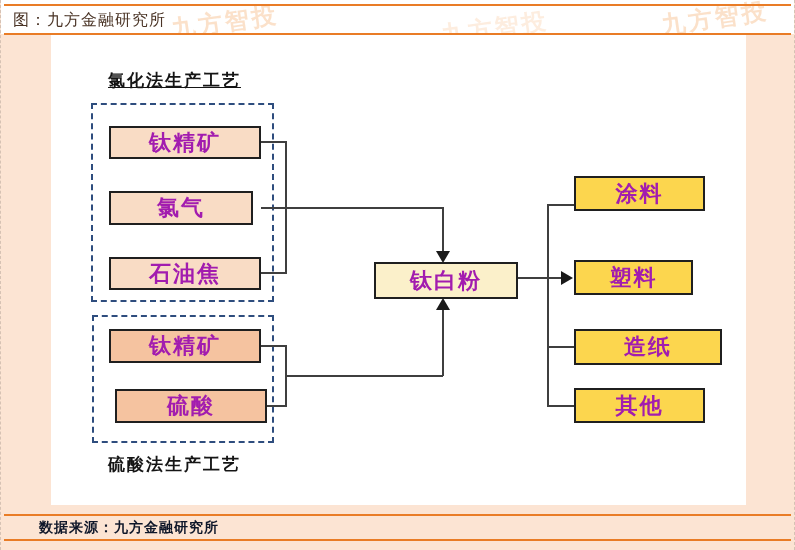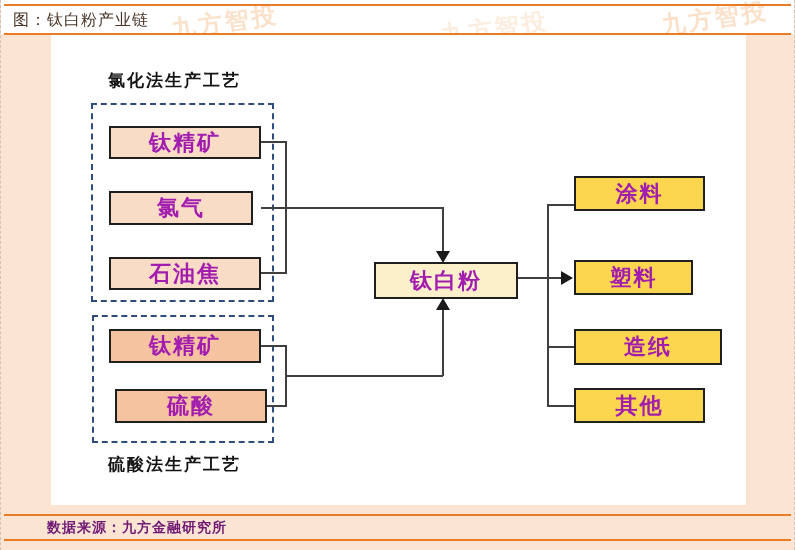--- a/index.html
+++ b/index.html
@@ -34,52 +34,52 @@
   .node.yellow{background:#fcd64e;}
   .dashed-container{
     position:absolute;z-index:2;box-sizing:border-box;
     border:2px dashed #2e4d7e;background:transparent;
   }
   .group-label{
     position:absolute;z-index:4;font-size:17px;font-weight:bold;color:#151515;letter-spacing:2px;
   }
   #grp1-box{left:90px;top:103px;width:183px;height:199px;}
   #grp2-box{left:91px;top:315px;width:182px;height:128px;}
-  #grp1-label{left:107px;top:69px;}
+  #grp1-label{left:107px;top:69px;text-decoration:underline;}
   #grp2-label{left:107px;top:453px;}
   #in-a1{left:108px;top:126px;width:152px;height:33px;}
   #in-a2{left:108px;top:191px;width:144px;height:34px;text-align:right;}
   #in-a3{left:108px;top:257px;width:152px;height:33px;}
   #in-b1{left:108px;top:329px;width:152px;height:34px;}
   #in-b2{left:114px;top:389px;width:152px;height:34px;}
   #product{left:373px;top:262px;width:144px;height:37px;}
   #app-1{left:573px;top:176px;width:131px;height:35px;}
   #app-2{left:573px;top:260px;width:119px;height:35px;}
   #app-3{left:573px;top:329px;width:148px;height:36px;}
   #app-4{left:573px;top:388px;width:131px;height:35px;}
   .footer-text{
     position:absolute;top:519px;left:38px;z-index:4;
-    font-size:14px;font-weight:bold;color:#701a75;letter-spacing:1px;margin-left:8px;
+    font-size:14px;font-weight:bold;color:#0f172a;letter-spacing:1px;
   }
 </style>
 </head>
 <body>
 
 <div class="page">
 
   <div class="title-band"></div>
 
   <span class="watermark" id="wm1">九方智投</span>
   <span class="watermark" id="wm2">九方智投</span>
   <span class="watermark" id="wm3">九方智投</span>
 
   <div class="hrule" id="rule1"></div>
   <div class="hrule" id="rule2"></div>
 
-  <span class="figure-title">图：钛白粉产业链</span>
+  <span class="figure-title">图：九方金融研究所</span>
 
   <div class="diagram-panel"></div>
 
   <svg class="connectors" width="795" height="550" viewBox="0 0 795 550">
     <path d="M260 142 H285 M285 141 V274 M260 273 H285
              M260 208 H442 M442 207 V252
              M260 346 H285 M285 345 V407 M260 406 H285
              M285 376 H442 M442 376 V309
              M510 278 H561
              M547 204 V407 M547 205 H573 M547 347 H573 M547 406 H573" fill="none" stroke="#3f3f3f" stroke-width="2"></path>

